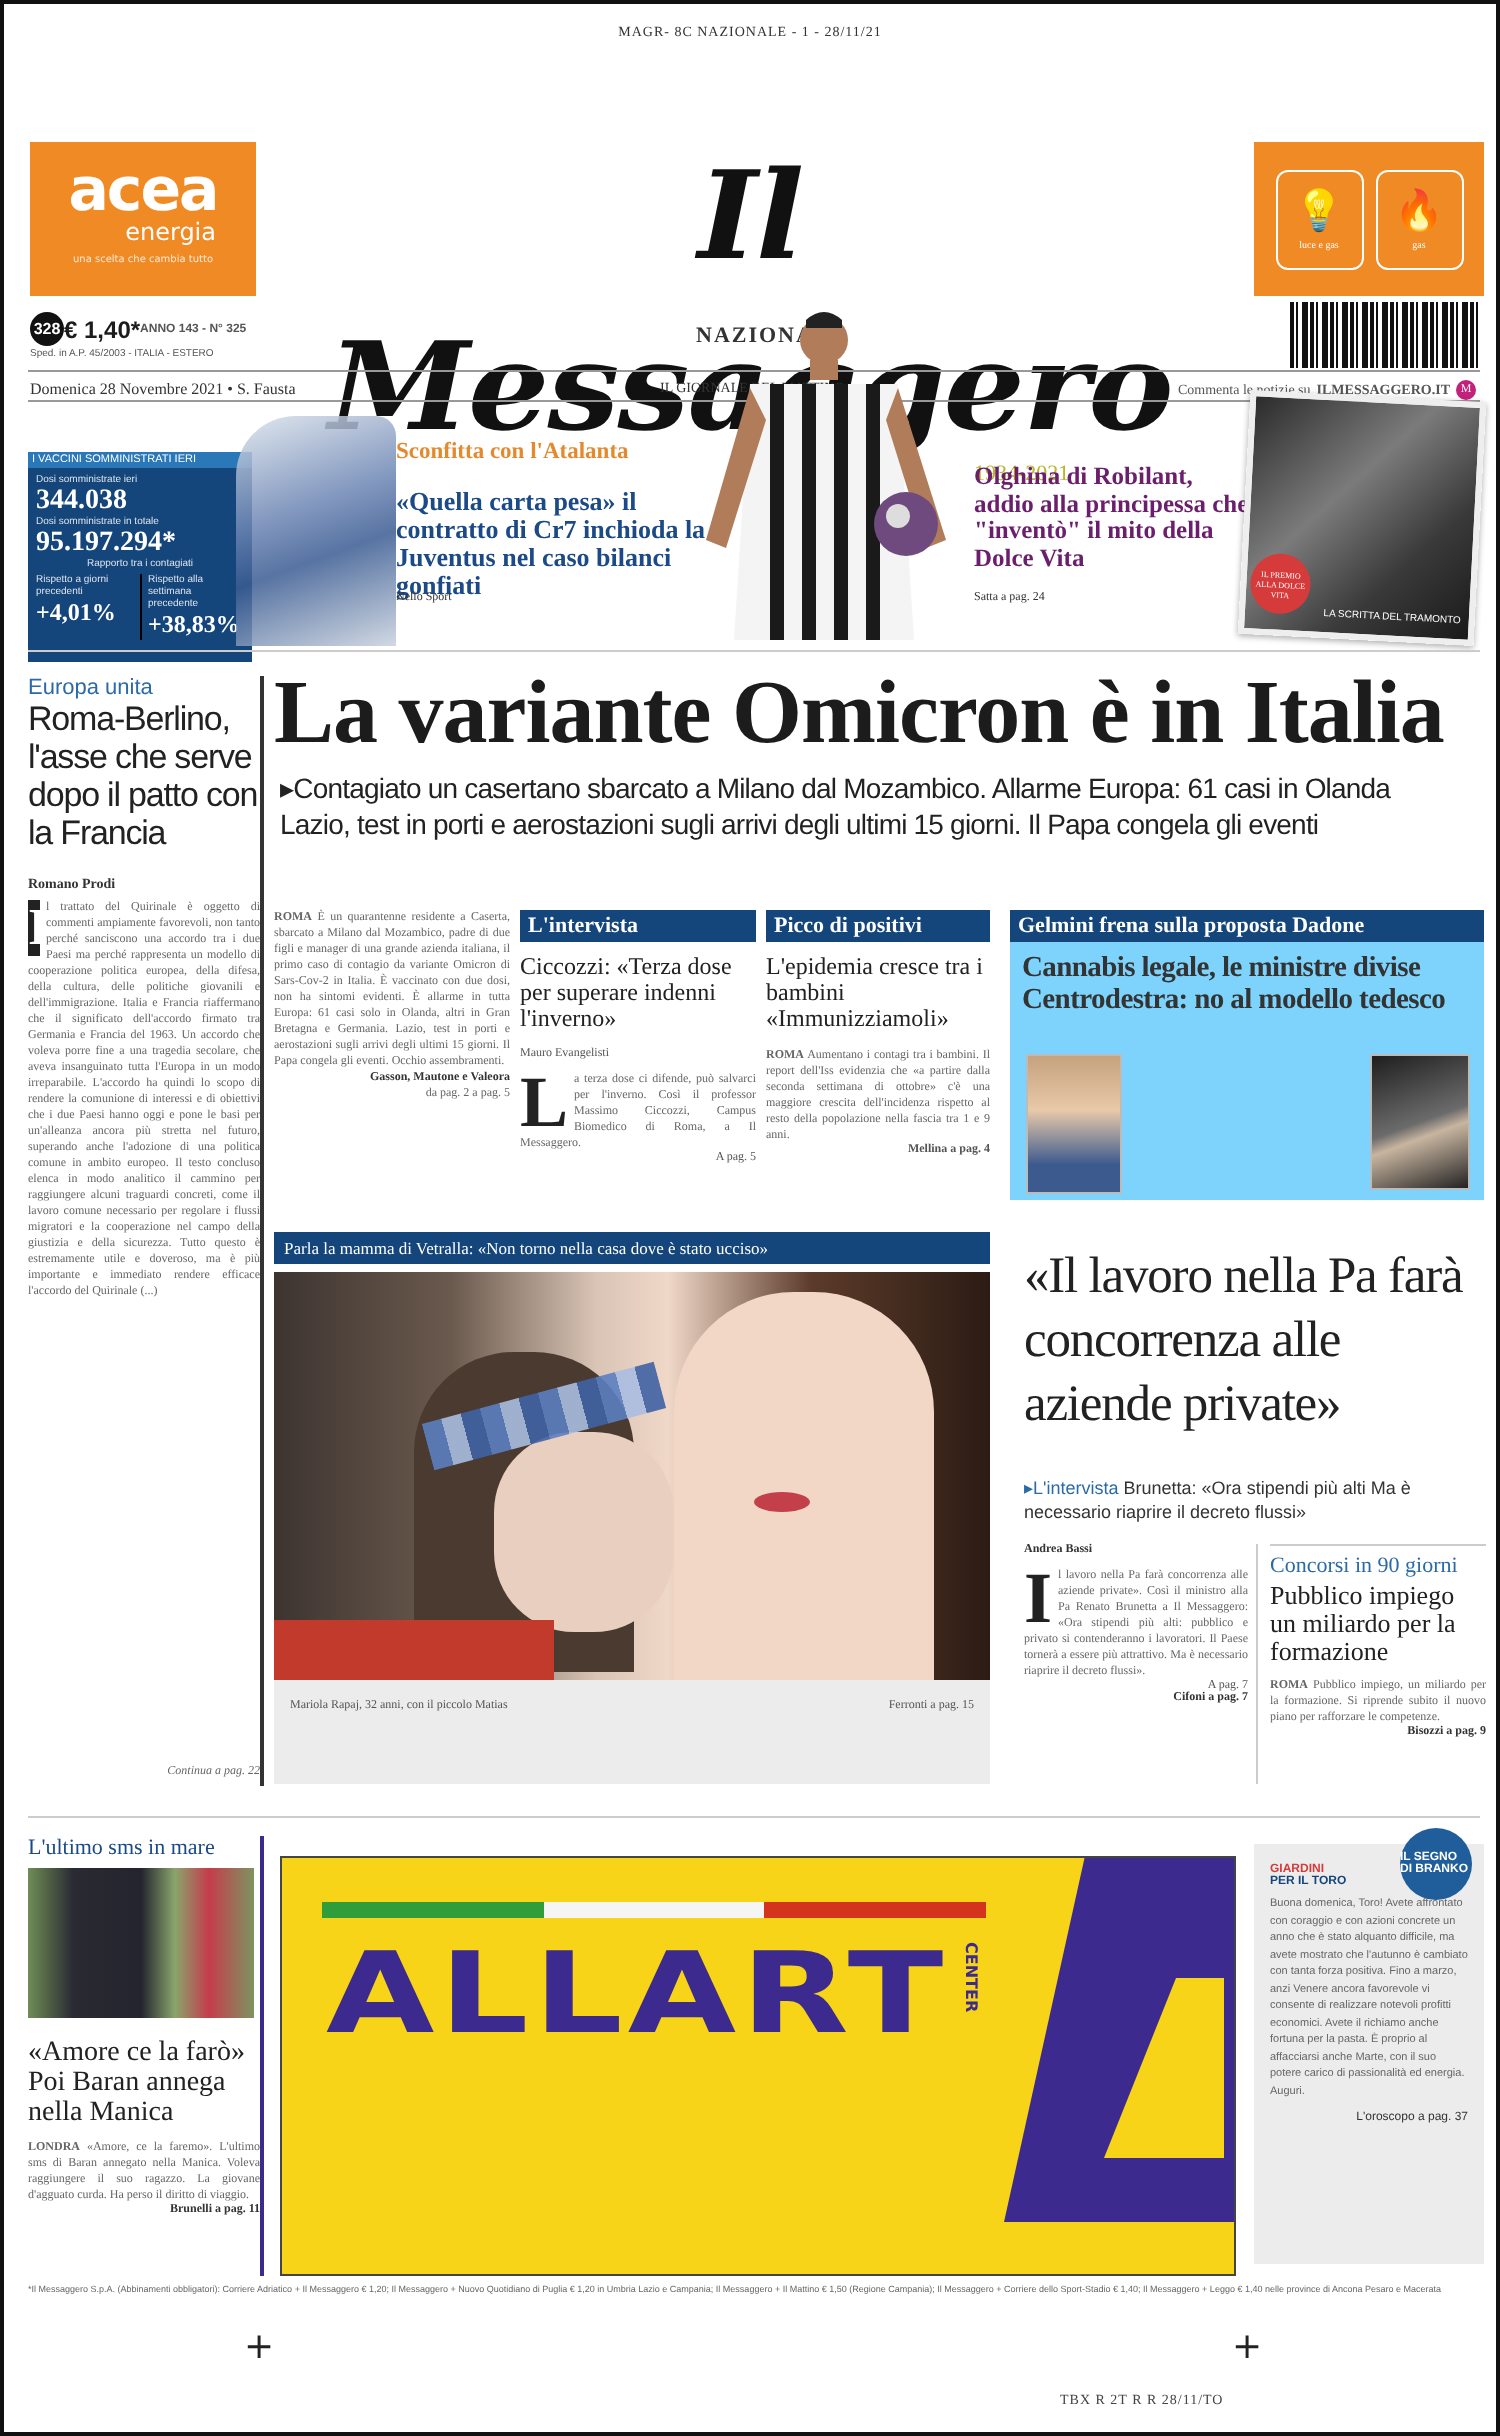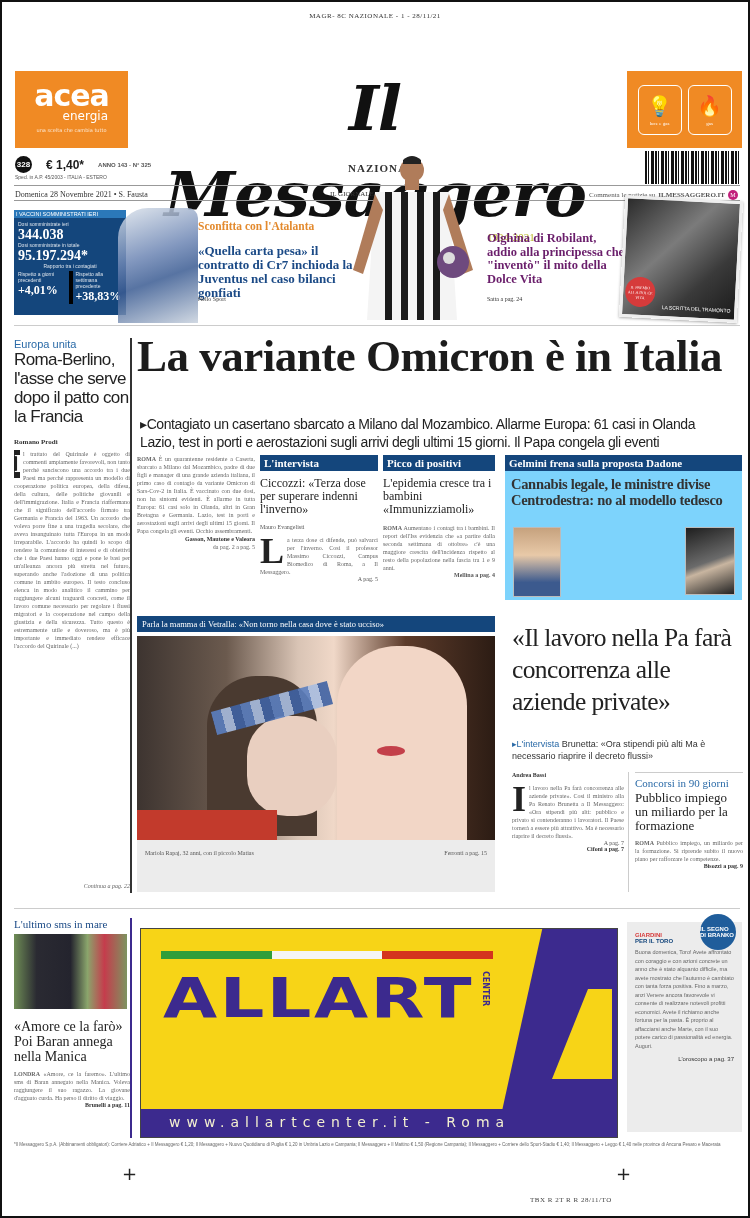--- a/index.html
+++ b/index.html
@@ -10,29 +10,29 @@
   .topline { left: 0; width: 750px; top: 12px; text-align: center; font-size: 7px; letter-spacing: 0.5px; color: #333; }
   .acea { left: 15px; top: 71px; width: 113px; height: 77px; background: #f08a24; color: #fff; text-align: center; font-family: "DejaVu Sans", sans-serif; }
   .acea .a1 { font-size: 30px; font-weight: bold; line-height: 30px; margin-top: 10px; letter-spacing: -1px; }
   .acea .a2 { font-size: 12px; margin-top: -2px; text-align: right; padding-right: 20px; }
   .acea .a3 { font-size: 5px; margin-top: 4px; opacity: .8; }
   .masthead { left: 150px; top: 62px; width: 450px; text-align: center; font-family: "DejaVu Serif", serif; font-size: 64px; font-weight: bold; font-style: italic; letter-spacing: -1px; color: #111; line-height: 90px; transform: scaleY(0.95); }
   .rightbox { left: 627px; top: 71px; width: 115px; height: 77px; background: #f08a24; display: flex; align-items: center; justify-content: center; gap: 6px; }
   .rightbox .ic { width: 44px; height: 50px; border: 1.5px solid #fff; border-radius: 6px; color: #fff; font-size: 20px; display: flex; align-items: center; justify-content: center; flex-direction: column; }
   .rightbox .ic span { font-size: 5px; margin-top: 3px; }
   .barcode { left: 645px; top: 151px; width: 95px; height: 33px; background: repeating-linear-gradient(90deg, #111 0 2px, #fff 2px 3px, #111 3px 4px, #fff 4px 6px, #111 6px 9px, #fff 9px 10px); }
-  .price { left: 15px; top: 156px; display: flex; align-items: center; gap: 14px; font-family: "Liberation Sans", sans-serif; font-size: 12px; font-weight: bold; }
+  .price { left: 15px; top: 156px; display: flex; align-items: center; gap: 0; font-family: "Liberation Sans", sans-serif; font-size: 12px; font-weight: bold; }
   .price .num { width: 17px; height: 17px; border-radius: 50%; background: #111; color: #fff; font-size: 8px; display: flex; align-items: center; justify-content: center; }
   .nazionale { left: 348px; top: 162px; font-size: 11px; letter-spacing: 1px; font-weight: bold; color: #333; }
   .rule { left: 14px; width: 726px; height: 1px; background: #999; }
   .dateline { left: 15px; top: 190px; font-size: 8px; color: #333; }
   .giornale { left: 330px; top: 190px; font-size: 7px; color: #333; }
   .commenta { right: 12px; top: 190px; font-size: 7px; color: #555; display: flex; align-items: center; gap: 3px; }
   .commenta .dot { width: 10px; height: 10px; border-radius: 50%; background: #c2217c; color: #fff; font-size: 6px; display: inline-flex; align-items: center; justify-content: center; }
-  .stats { left: 14px; top: 210px; width: 112px; height: 105px; background: #14467c; color: #fff; padding: 3px 4px; font-family: "Liberation Serif", serif; }
+  .stats { left: 14px; top: 226px; width: 112px; height: 105px; background: #14467c; color: #fff; padding: 3px 4px; font-family: "Liberation Serif", serif; }
   .stats .hdr { background: #2b78b9; font-size: 5.5px; font-family: "Liberation Sans", sans-serif; padding: 1px 2px; margin: -3px -4px 3px; }
   .stats .lbl { font-size: 5px; font-family: "Liberation Sans", sans-serif; opacity: .85; }
   .stats .big { font-size: 14px; font-weight: bold; line-height: 15px; }
   .stats .row { display: flex; gap: 4px; margin-top: 2px; }
   .stats .row > div { flex: 1; }
   .stats .pct { font-size: 12px; font-weight: bold; }
   .vaccine-img { left: 118px; top: 208px; width: 80px; height: 115px; background: linear-gradient(160deg, #dde4ec 0%, #6d86b4 40%, #3a5b92 60%, #c9d2de 100%); border-radius: 30px 10px 0 0; opacity: .85; }
   .juve-kicker { left: 198px; top: 220px; font-size: 11.5px; color: #e38a2e; font-weight: bold; }
   .juve-title { left: 198px; top: 244px; width: 160px; font-size: 13px; line-height: 14px; color: #1b4a86; font-weight: bold; }
   .juve-ref { left: 198px; top: 296px; font-size: 6px; color: #333; }
@@ -44,21 +44,21 @@
   .obit-photo .badge { position: absolute; left: 2px; bottom: 8px; width: 30px; height: 30px; border-radius: 50%; background: #d63b3b; color: #fff; font-size: 4px; display: flex; align-items: center; justify-content: center; text-align: center; }
   .obit-photo .cap { position: absolute; right: 4px; bottom: 6px; color: #fff; font-size: 5px; font-family: "Liberation Sans", sans-serif; text-align: right; }
   .hr2 { left: 14px; top: 325px; width: 726px; height: 1px; background: #ccc; }
   .leftcol { left: 14px; top: 338px; width: 116px; }
   .kicker-blue { font-size: 11px; color: #2a6aa7; font-family: "Liberation Sans", sans-serif; }
   .left-title { font-size: 17px; line-height: 19px; color: #222; font-family: "Liberation Sans", sans-serif; font-stretch: condensed; letter-spacing: -0.6px; }
   .author { font-size: 7px; font-weight: bold; color: #333; margin: 12px 0 4px; }
   .body-text { font-size: 6px; line-height: 8px; color: #666; text-align: justify; }
   .vdivider { left: 130px; top: 338px; width: 1.5px; height: 555px; background: #333; }
   .headline { left: 137px; top: 330px; width: 610px; font-size: 45px; font-weight: bold; letter-spacing: -0.5px; color: #1c1c1c; white-space: nowrap; }
-  .deck { left: 140px; top: 415px; width: 603px; font-size: 14px; line-height: 18px; color: #222; font-family: "Liberation Sans", sans-serif; letter-spacing: -0.4px; }
+  .deck { left: 140px; top: 385px; width: 603px; font-size: 14px; line-height: 18px; color: #222; font-family: "Liberation Sans", sans-serif; letter-spacing: -0.4px; }
   .col-text { left: 137px; top: 455px; width: 118px; }
   .box-hdr { background: #14467c; color: #fff; font-size: 11px; padding: 2px 4px; font-weight: bold; }
   .box { position: absolute; }
   .box .t { font-size: 12px; line-height: 13px; color: #222; margin-top: 6px; }
   .box .small { font-size: 6px; color: #555; }
   .dropcap { float: left; font-size: 36px; line-height: 30px; font-weight: bold; margin-right: 3px; color: #222; }
   .graybox { position: absolute; background: #7dd3fc; }
   .cannabis-title { font-size: 14.5px; line-height: 16px; color: #333; font-weight: bold; letter-spacing: -0.3px; }
   .photo-person { position: absolute; border: 1px solid #bbb; }
   .mamma-hdr { left: 137px; top: 616px; width: 358px; background: #14467c; color: #fff; font-size: 8.5px; padding: 3px 5px; }
@@ -133,21 +133,21 @@
   <div class="lbl">Dosi somministrate ieri</div>
   <div class="big">344.038</div>
   <div class="lbl">Dosi somministrate in totale</div>
   <div class="big">95.197.294*</div>
   <div class="lbl" style="text-align:center">Rapporto tra i contagiati</div>
   <div class="row">
     <div>
         <div class="lbl">Rispetto a giorni precedenti</div>
         <div class="pct">+4,01%</div>
       </div>
-    <div style="border-left:4px solid #000000;padding-left:3px">
+    <div style="border-left:1px solid #000000;padding-left:3px">
         <div class="lbl">Rispetto alla settimana precedente</div>
         <div class="pct">+38,83%</div>
       </div>
   </div>
 </div>
 <div class="abs vaccine-img"></div>
 
 <div class="abs juve-kicker">Sconfitta con l'Atalanta</div>
 <div class="abs juve-title">«Quella carta pesa» il contratto di Cr7 inchioda la Juventus nel caso bilanci gonfiati</div>
 <div class="abs juve-ref">Nello Sport</div>
@@ -270,21 +270,20 @@
 <div class="abs ad">
   <div class="flag">
       <div style="background:#2f9e3a"></div>
       <div style="background:#f5f5f5"></div>
       <div style="background:#d4341e"></div>
     </div>
   <div class="logo">ALLART</div>
   <div class="center">CENTER</div>
   <div class="bigA"></div>
   <div class="bigA-inner"></div>
-  <div class="url">www.allartcenter.it - Roma</div>
 </div>
 
 <div class="abs horoscope">
   <div class="branko">IL SEGNO DI BRANKO</div>
   <div class="k1">GIARDINI</div>
   <div class="k2">PER IL TORO</div>
   <div class="txt">Buona domenica, Toro! Avete affrontato con coraggio e con azioni concrete un anno che è stato alquanto difficile, ma avete mostrato che l'autunno è cambiato con tanta forza positiva. Fino a marzo, anzi Venere ancora favorevole vi consente di realizzare notevoli profitti economici. Avete il richiamo anche fortuna per la pasta. È proprio al affacciarsi anche Marte, con il suo potere carico di passionalità ed energia. Auguri.</div>
   <div class="sig">L'oroscopo a pag. 37</div>
 </div>
 

